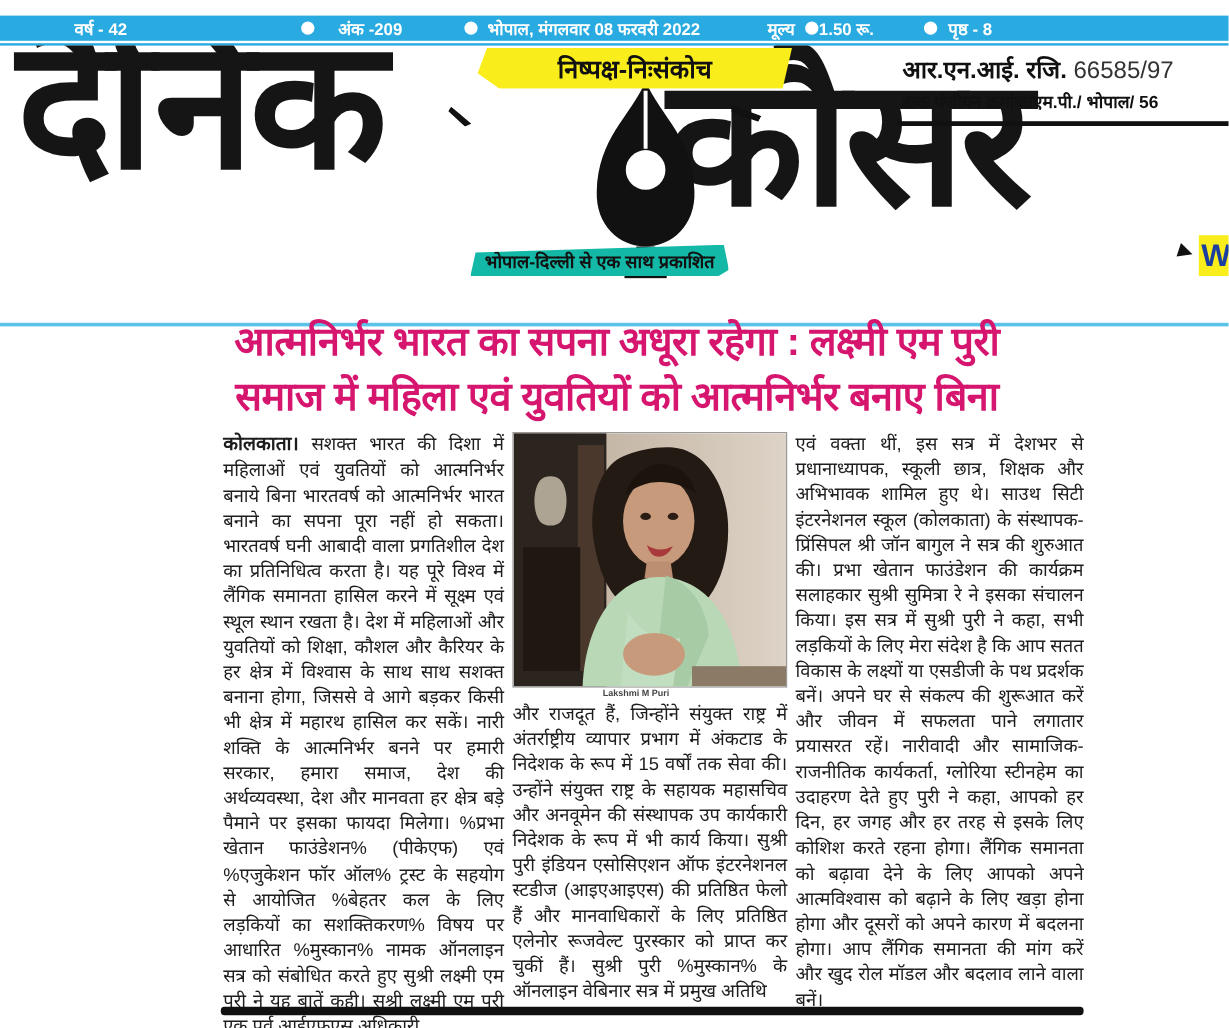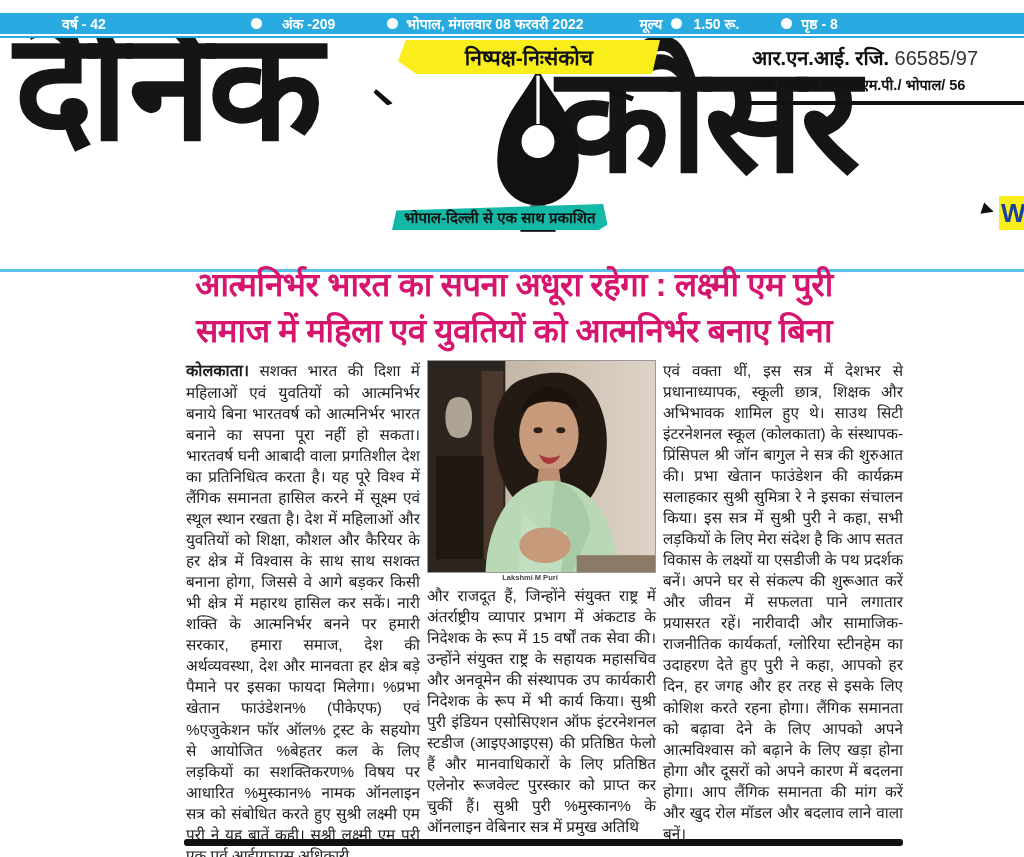--- a/index.html
+++ b/index.html
@@ -17,21 +17,21 @@
     display:flex; align-items:center; white-space:nowrap;
   }
   .topbar .dot { width:11px; height:11px; background:#fff; border-radius:50%; display:inline-block; }
   .tb-year  { margin-left:62px; }
   .tb-dot1  { margin-left:145px; }
   .tb-issue { margin-left:20px; }
   .tb-dot2  { margin-left:52px; }
   .tb-date  { margin-left:8px;text-align:right; }
   .tb-price-label { margin-left:56px; }
   .tb-dot3  { margin-left:9px; }
-  .tb-price { margin-left:11px; }
+  .tb-price { }
   .tb-dot4  { margin-left:42px; }
   .tb-page  { margin-left:9px; }
 
   
   .masthead {
     position:absolute; top:36px; left:0; width:1024px; height:236px;
     border-top:2px solid #29abe2; border-bottom:3px solid #5bc2e8;
     background:#fff; overflow:hidden;
   }
   .mast-title { position:absolute; font-weight:bold; color:#151515; letter-spacing:-4px; line-height:1; }

